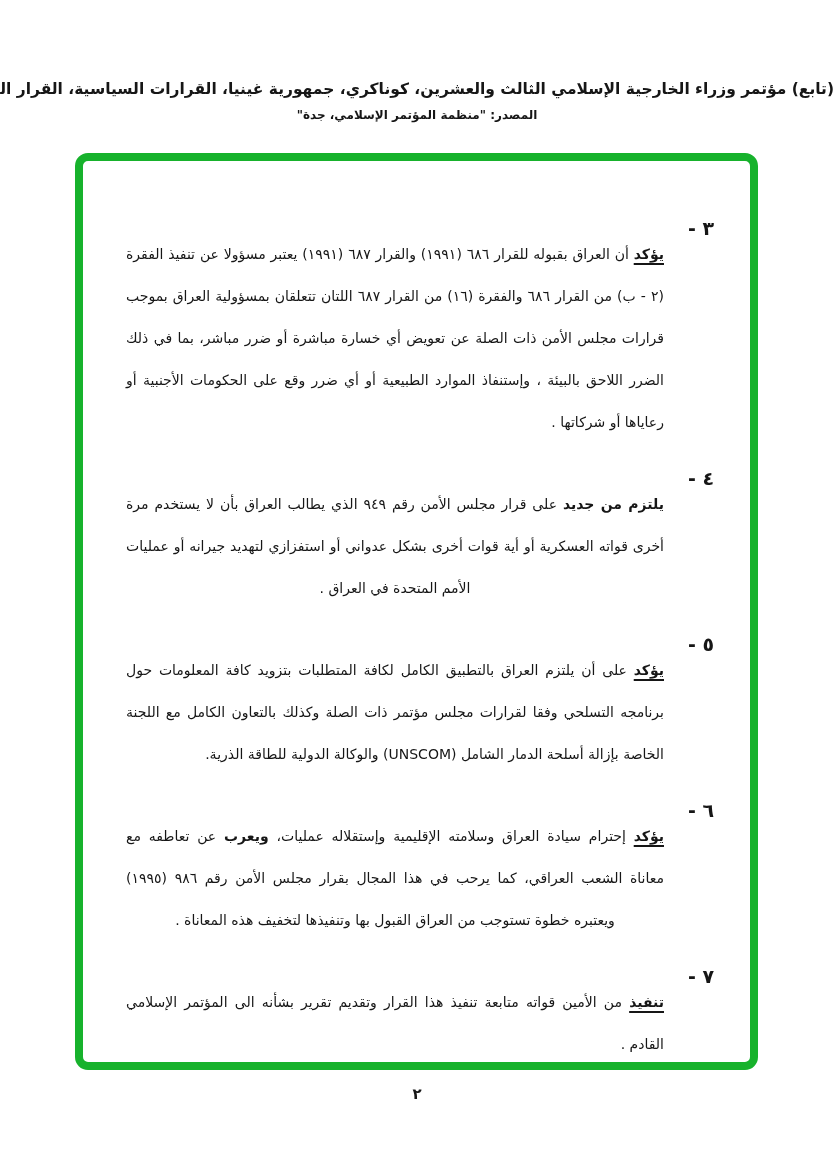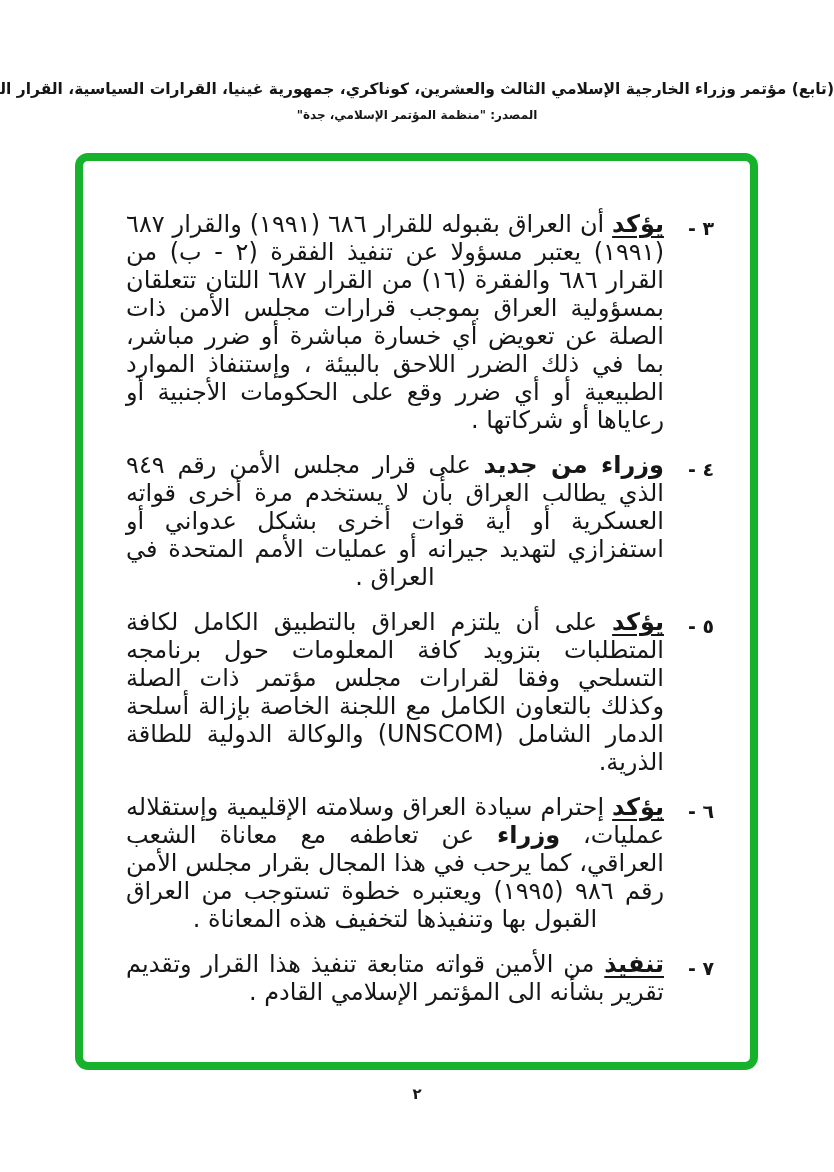--- a/index.html
+++ b/index.html
@@ -22,22 +22,23 @@
   }
   .content{
     direction:rtl;padding:49px 36px 0 43px;
   }
   .item{display:flex;margin-bottom:17px;}
   .marker{
     flex:0 0 50px;font-size:19px;font-weight:bold;line-height:36px;
     white-space:nowrap;
   }
   .itext{
-    flex:1;font-size:24px;line-height:28px;text-align:justify;
+    flex:1;font-size:14px;line-height:42px;text-align:justify;
     text-justify:inter-word;
+    margin-top:23px;
   }
   
   .item:nth-child(2) .itext,
   .item:nth-child(4) .itext{text-align-last:center;}
   .seg-b{font-weight:bold;}
   .seg-u{text-decoration:underline;text-underline-offset:4px;text-decoration-thickness:2px;}
   .page-num{
     position:absolute;top:1085px;left:0;right:0;text-align:center;
     font-size:15px;font-weight:bold;
   }
@@ -51,29 +52,29 @@
 </div>
 
 <div class="green-box">
   <div class="content" dir="rtl" lang="ar">
       <div class="item">
         <div class="marker">٣ -</div>
         <div class="itext"><span class="seg-b seg-u">يؤكد</span><span> أن العراق بقبوله للقرار ٦٨٦ (١٩٩١) والقرار ٦٨٧ (١٩٩١) يعتبر مسؤولا عن تنفيذ الفقرة (٢ - ب) من القرار ٦٨٦ والفقرة (١٦) من القرار ٦٨٧ اللتان تتعلقان بمسؤولية العراق بموجب قرارات مجلس الأمن ذات الصلة عن تعويض أي خسارة مباشرة أو ضرر مباشر، بما في ذلك الضرر اللاحق بالبيئة ، وإستنفاذ الموارد الطبيعية أو أي ضرر وقع على الحكومات الأجنبية أو رعاياها أو شركاتها .</span></div>
       </div>
       <div class="item">
         <div class="marker">٤ -</div>
-        <div class="itext"><span class="seg-b">وزراء من جديد</span><span> على قرار مجلس الأمن رقم ٩٤٩ الذي يطالب العراق بأن لا يستخدم مرة أخرى قواته العسكرية أو أية قوات أخرى بشكل عدواني أو استفزازي لتهديد جيرانه أو عمليات الأمم المتحدة في العراق .</span></div>
+        <div class="itext"><span class="seg-b">يلتزم من جديد</span><span> على قرار مجلس الأمن رقم ٩٤٩ الذي يطالب العراق بأن لا يستخدم مرة أخرى قواته العسكرية أو أية قوات أخرى بشكل عدواني أو استفزازي لتهديد جيرانه أو عمليات الأمم المتحدة في العراق .</span></div>
       </div>
       <div class="item">
         <div class="marker">٥ -</div>
         <div class="itext"><span class="seg-b seg-u">يؤكد</span><span> على أن يلتزم العراق بالتطبيق الكامل لكافة المتطلبات بتزويد كافة المعلومات حول برنامجه التسلحي وفقا لقرارات مجلس مؤتمر ذات الصلة وكذلك بالتعاون الكامل مع اللجنة الخاصة بإزالة أسلحة الدمار الشامل (UNSCOM) والوكالة الدولية للطاقة الذرية.</span></div>
       </div>
       <div class="item">
         <div class="marker">٦ -</div>
-        <div class="itext"><span class="seg-b seg-u">يؤكد</span><span> إحترام سيادة العراق وسلامته الإقليمية وإستقلاله عمليات، </span><span class="seg-b">وزراء</span><span> عن تعاطفه مع معاناة الشعب العراقي، كما يرحب في هذا المجال بقرار مجلس الأمن رقم ٩٨٦ (١٩٩٥) ويعتبره خطوة تستوجب من العراق القبول بها وتنفيذها لتخفيف هذه المعاناة .</span></div>
+        <div class="itext"><span class="seg-b seg-u">يؤكد</span><span> إحترام سيادة العراق وسلامته الإقليمية وإستقلاله عمليات، </span><span class="seg-b">ويعرب</span><span> عن تعاطفه مع معاناة الشعب العراقي، كما يرحب في هذا المجال بقرار مجلس الأمن رقم ٩٨٦ (١٩٩٥) ويعتبره خطوة تستوجب من العراق القبول بها وتنفيذها لتخفيف هذه المعاناة .</span></div>
       </div>
       <div class="item">
         <div class="marker">٧ -</div>
         <div class="itext"><span class="seg-b seg-u">تنفيذ</span><span> من الأمين قواته متابعة تنفيذ هذا القرار وتقديم تقرير بشأنه الى المؤتمر الإسلامي القادم .</span></div>
       </div>
     </div>
 </div>
 
 <div class="page-num">٢</div>
 

